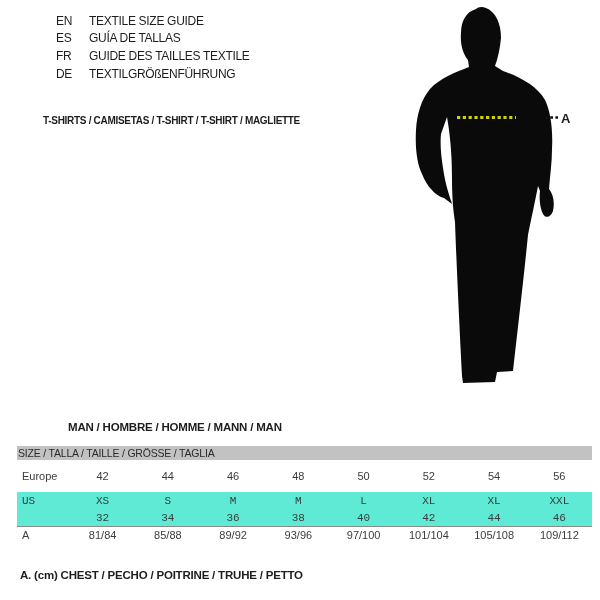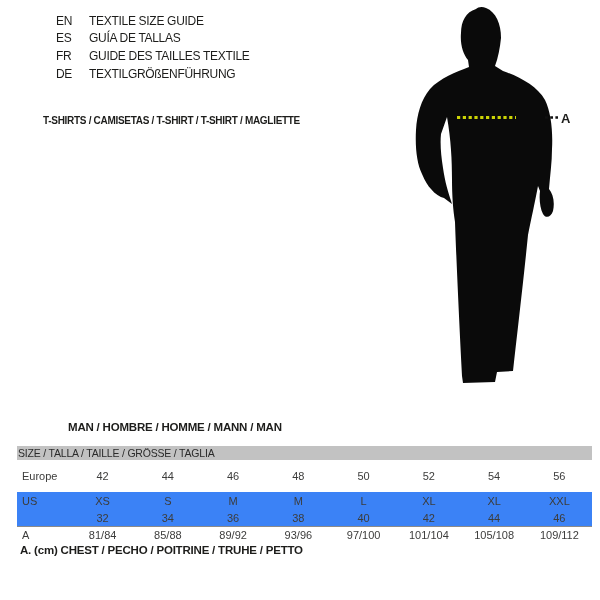--- a/index.html
+++ b/index.html
@@ -59,28 +59,28 @@
     height: 14px;
     background: #c2c2c2;
     display: flex; align-items: center;
     padding-left: 1px;
     font-size: 10.5px;
     color: #2b2b2b;
     letter-spacing: -0.2px;
   }
   .trow { display: flex; align-items: center; height: 17px; }
   .trow.first { height: 32px; }
-  .trow.band { background: #3b82f6; }
+  .trow.band { background: #5eead4; font-family: Liberation Mono, monospace; }
   .trow.sep { border-top: 1px solid #8a8a8a; }
   .tlabel { width: 53px; padding-left: 5px; text-align: left; }
   .tcell { flex: 1; text-align: center; }
 
   
   .footnote {
-    position: absolute; left: 20px; top: 544px;
+    position: absolute; left: 20px; top: 569px;
     font-size: 11.5px; font-weight: bold; letter-spacing: -0.2px;
   }
 </style>
 </head>
 <body>
 
 <div class="page">
 
   <div class="langs">
     <div class="lang-row">

